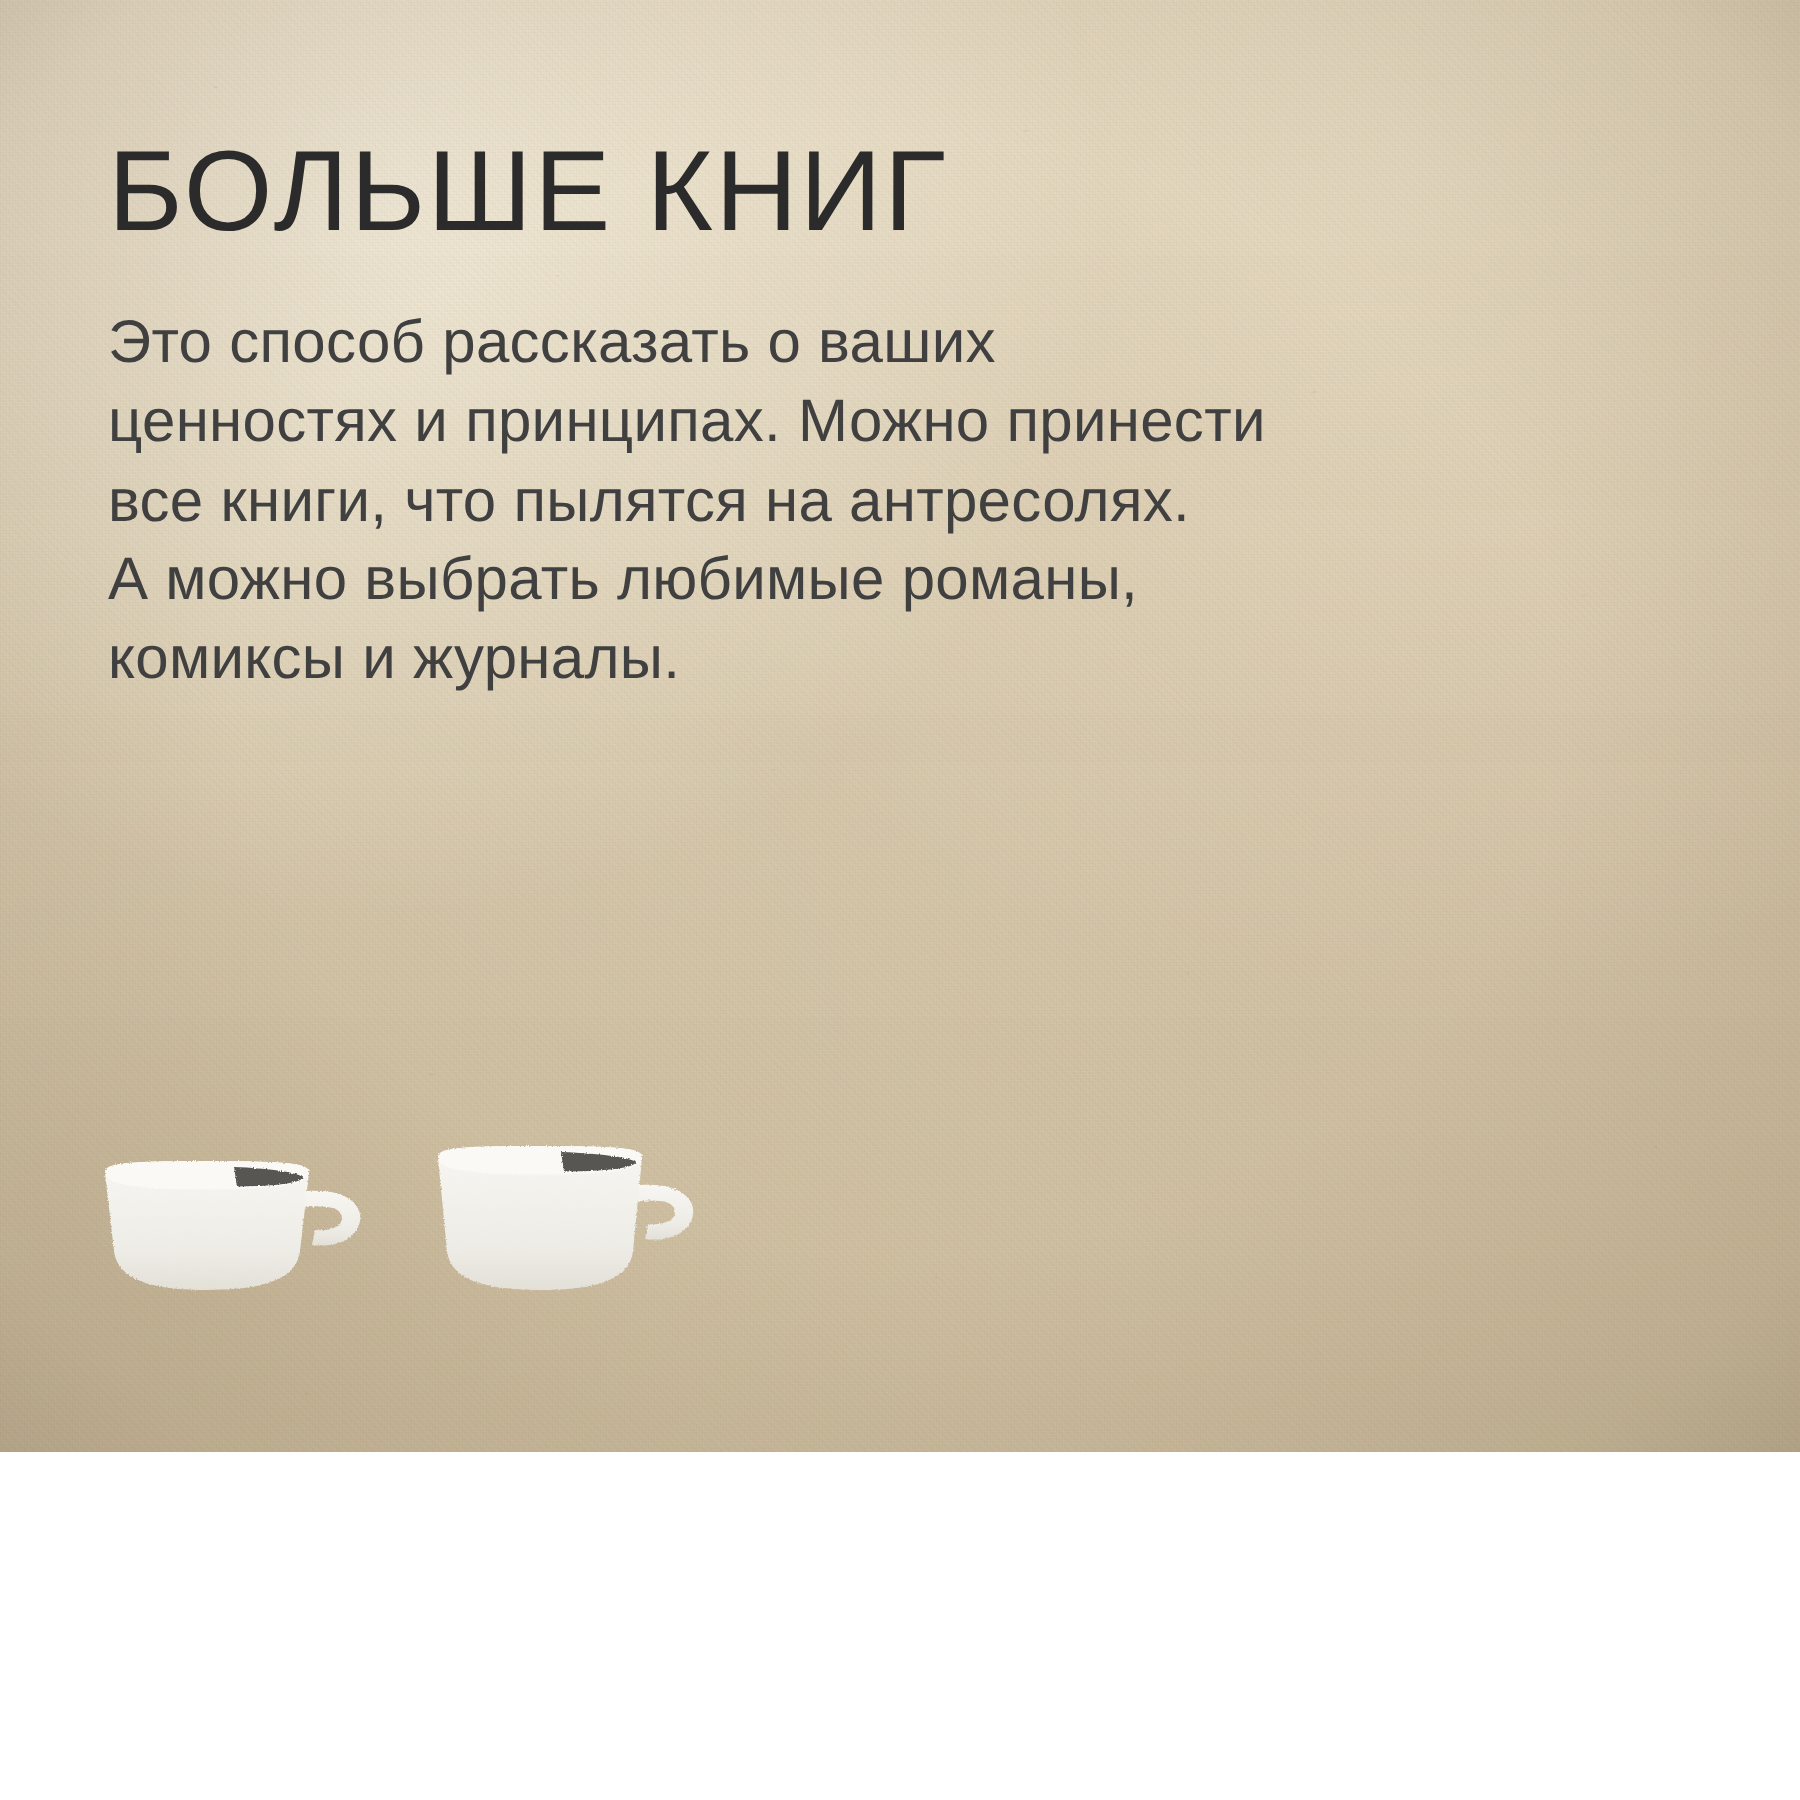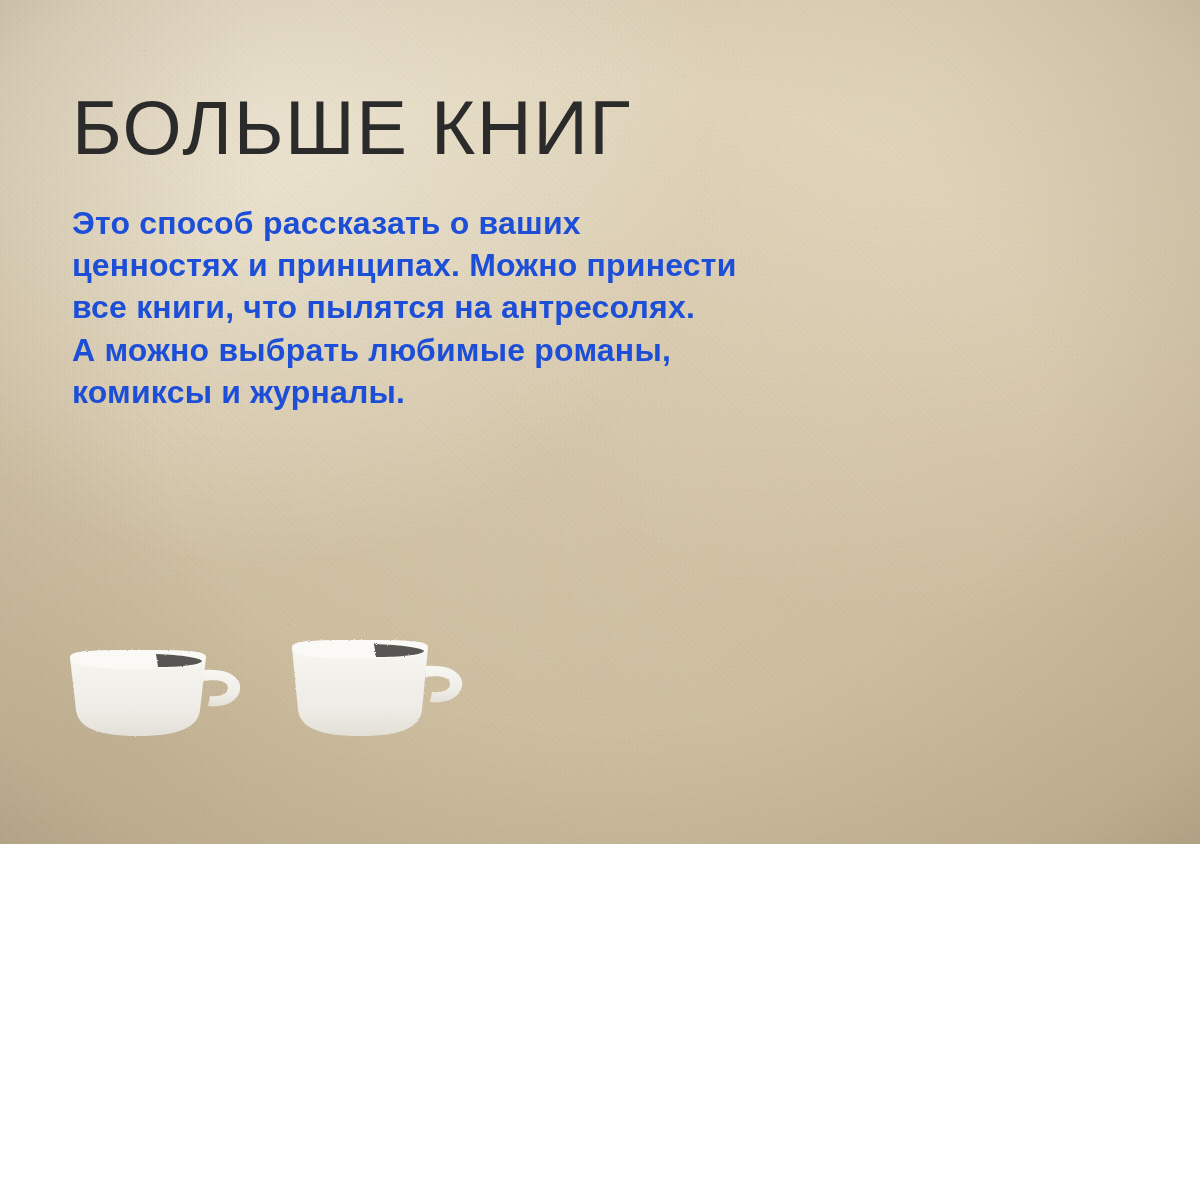--- a/index.html
+++ b/index.html
@@ -9,21 +9,21 @@
   body {
     width: 1200px;
     height: 1200px;
     overflow: hidden;
     font-family: "Liberation Sans", sans-serif;
   }
 
   .poster {
     position: relative;
     width: 1200px;
-    height: 844px;
+    height: 968px;
     background-color: #d9cbb0;
     overflow: hidden;
   }
 
   
   .paper-base {
     position: absolute;
     inset: 0;
     background:
       radial-gradient(circle at 22% 14%, rgba(255,252,240,0.55) 0%, rgba(255,252,240,0) 38%),
@@ -83,25 +83,25 @@
     line-height: 1.0;
     letter-spacing: 1.5px;
     font-weight: 400;
     color: #2b2b2b;
     text-transform: uppercase;
   }
 
   .body-copy {
     margin: 36px 0 0 0;
     font-family: "Liberation Sans", sans-serif;
-    font-size: 32px;
+    font-size: 40px;
     line-height: 1.32;
     letter-spacing: 0.2px;
-    font-weight: 700;
-    color: #1d4ed8;
+    font-weight: 400;
+    color: #404040;
     max-width: 1045px;
     white-space: pre-line;
   }
 
   
   .cups {
     position: absolute;
     left: 60px;
     bottom: 78px;
     width: 420px;

